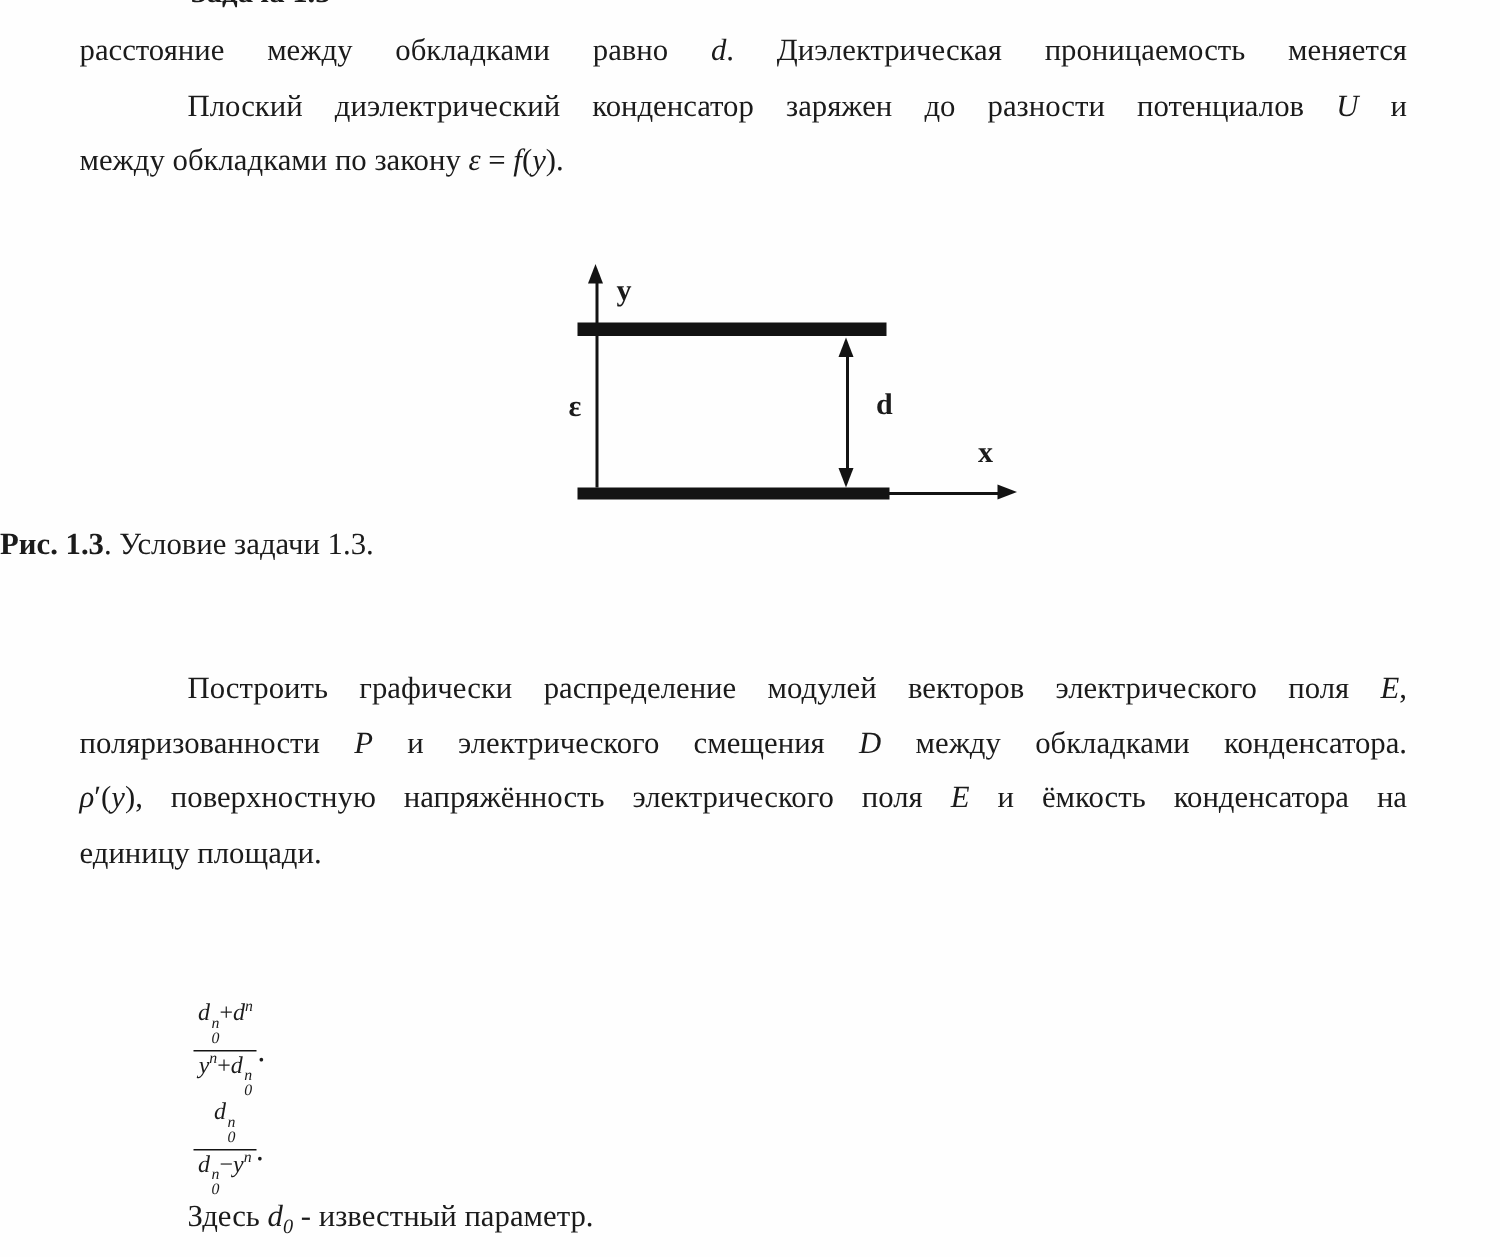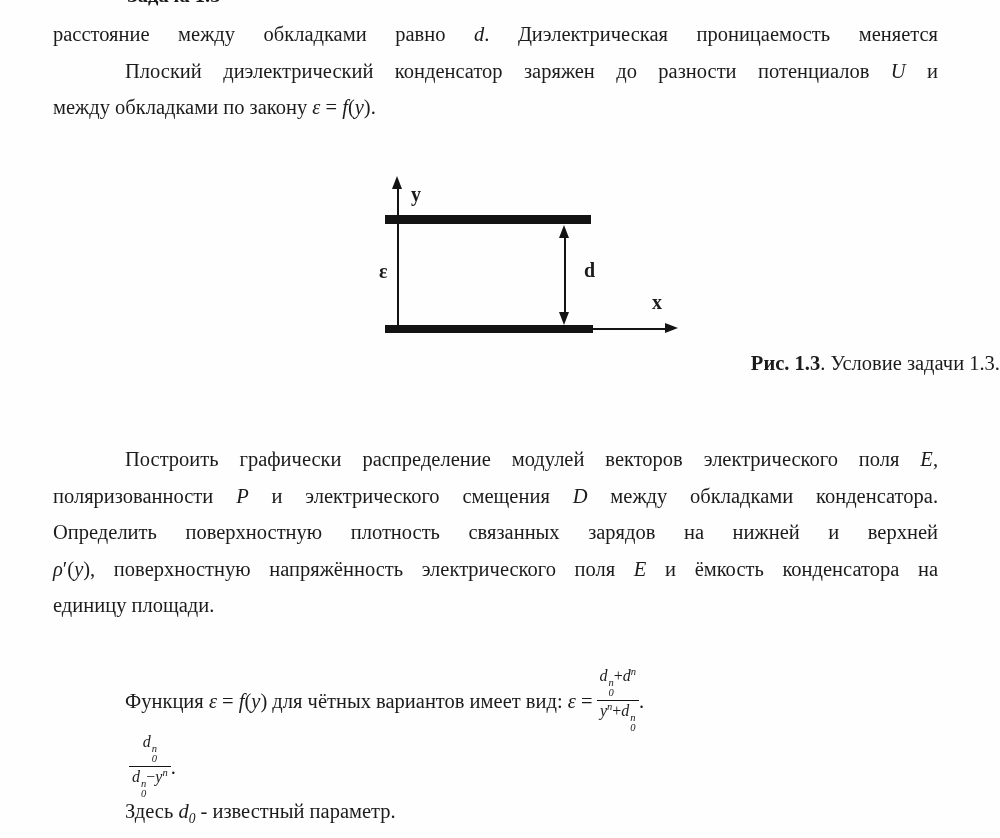--- a/index.html
+++ b/index.html
@@ -31,21 +31,21 @@
   #y-arrow{left:392px;top:176px}
   #d-arrow-up{left:559px;top:225px}
   #d-arrow-down{left:559px;top:312px}
   #x-arrow{left:665px;top:323px}
   .figlabel{position:absolute;font-weight:bold;font-size:20px;line-height:20px}
   #y-label{left:411px;top:184px}
   #x-label{left:652px;top:292px}
   #eps-label{left:379px;top:261px}
   #d-label{left:584px;top:260px}
 
-  #caption{position:absolute;top:352px;left:0;width:1000px;text-align:right}
+  #caption{position:absolute;top:352px;left:0;width:1000px;text-align:left}
 
   .fline{position:absolute;left:125px;display:flex;align-items:center;white-space:pre-wrap}
   #formula-even{top:674px;height:54px}
   #formula-odd{top:740px;height:54px}
   .frac{display:inline-flex;flex-direction:column;align-items:center;font-size:16px;line-height:1.12;margin-left:4px;transform:translateY(-1px)}
   .fnum{padding:0 3px 1px;white-space:nowrap}
   .fden{border-top:1.6px solid #131313;padding:1px 3px 0;white-space:nowrap}
   .scripts{display:inline-flex;flex-direction:column;font-size:0.66em;line-height:0.95;vertical-align:-0.5em;margin-left:1px}
   sup.sp{font-size:0.66em;line-height:0}
   sub.sb{font-size:0.66em;line-height:0}
@@ -77,27 +77,25 @@
   <div class="figel" id="x-line"></div>
   <div class="figel tri-right" id="x-arrow"></div>
   <div class="figlabel" id="x-label">x</div>
 </div>
 
 <div id="caption"><span class="b">Рис. 1.3</span><span>. Условие задачи 1.3.</span></div>
 
 <div class="para" style="top:441px">
   <div class="tl indent"><span>Построить графически распределение модулей векторов электрического поля </span><span class="iv">E</span><span>,</span></div>
   <div class="tl"><span>поляризованности </span><span class="iv">P</span><span> и электрического смещения </span><span class="iv">D</span><span> между обкладками конденсатора.</span></div>
-  <div class="tl"><span>Определить поверхностную плотность связанных зарядов на нижней и верхней</span></div>
   <div class="tl"><span class="iv">ρ</span><span>′(</span><span class="iv">y</span><span>), поверхностную напряжённость электрического поля </span><span class="iv">E</span><span> и ёмкость конденсатора на</span></div>
   <div class="tl last"><span>единицу площади.</span></div>
 </div>
 
 <div class="fline" id="formula-even">
-  <span><span>Функция </span><span class="iv">ε</span><span> = </span><span class="iv">f</span><span>(</span><span class="iv">y</span><span>) для чётных вариантов имеет вид: </span><span class="iv">ε</span><span> =</span></span>
   <span class="frac">
     <span class="fnum"><span class="iv">d</span><span class="scripts">
           <span class="iv">n</span>
           <span class="iv">0</span>
         </span><span>+</span><span class="iv">d</span><sup class="sp iv">n</sup></span>
     <span class="fden"><span class="iv">y</span><sup class="sp iv">n</sup><span>+</span><span class="iv">d</span><span class="scripts">
           <span class="iv">n</span>
           <span class="iv">0</span>
         </span></span>
   </span>

